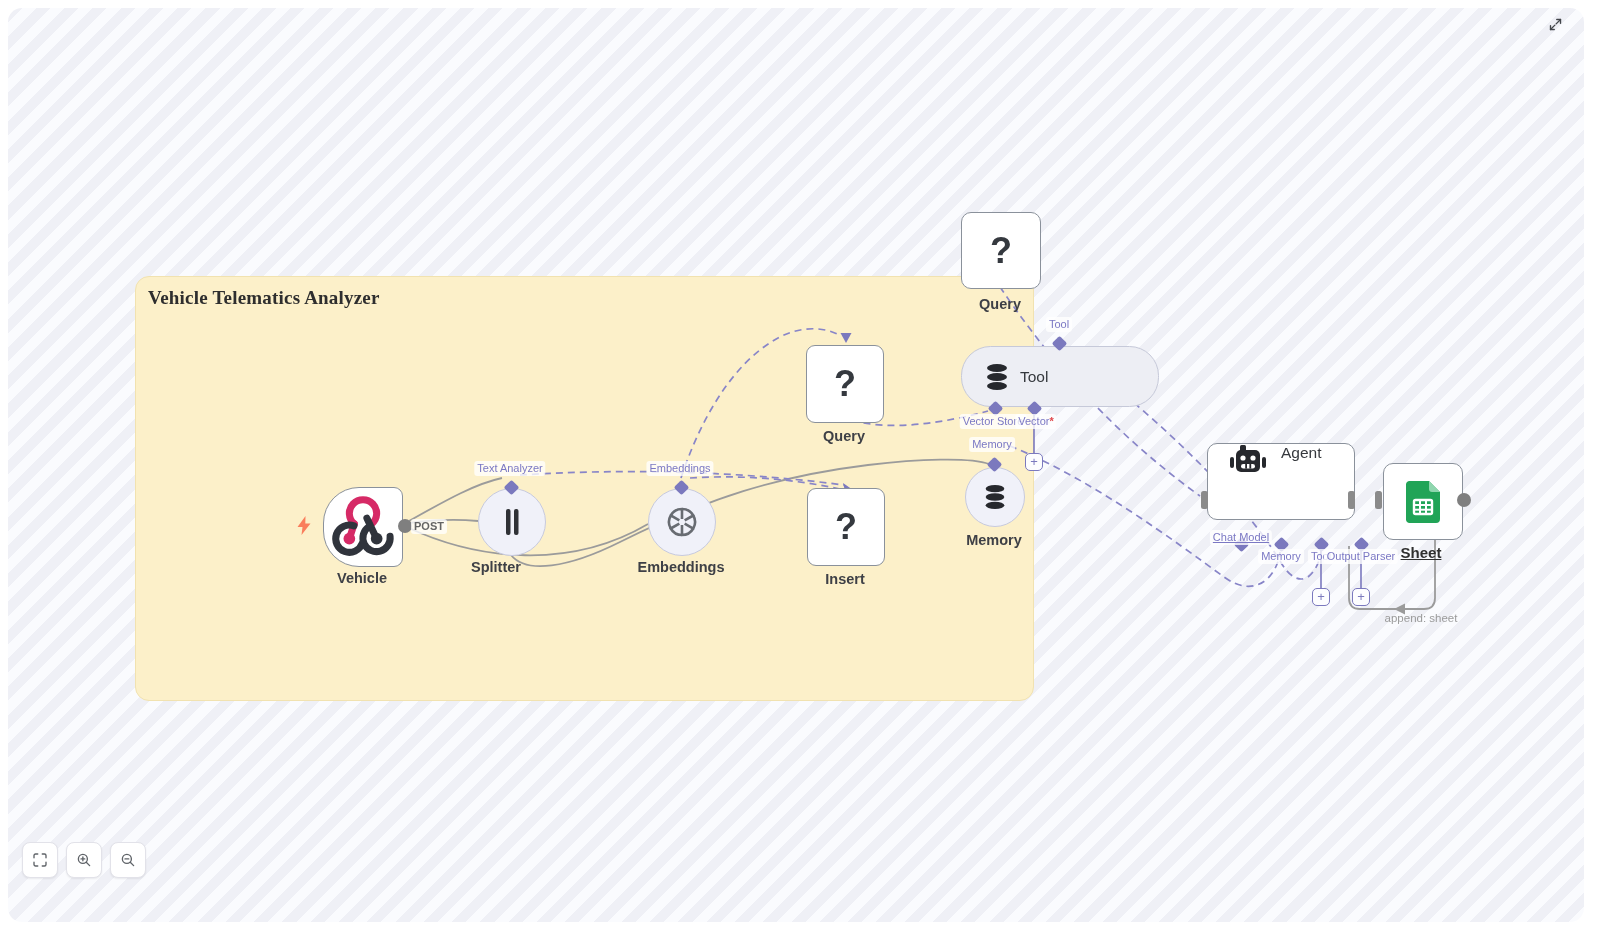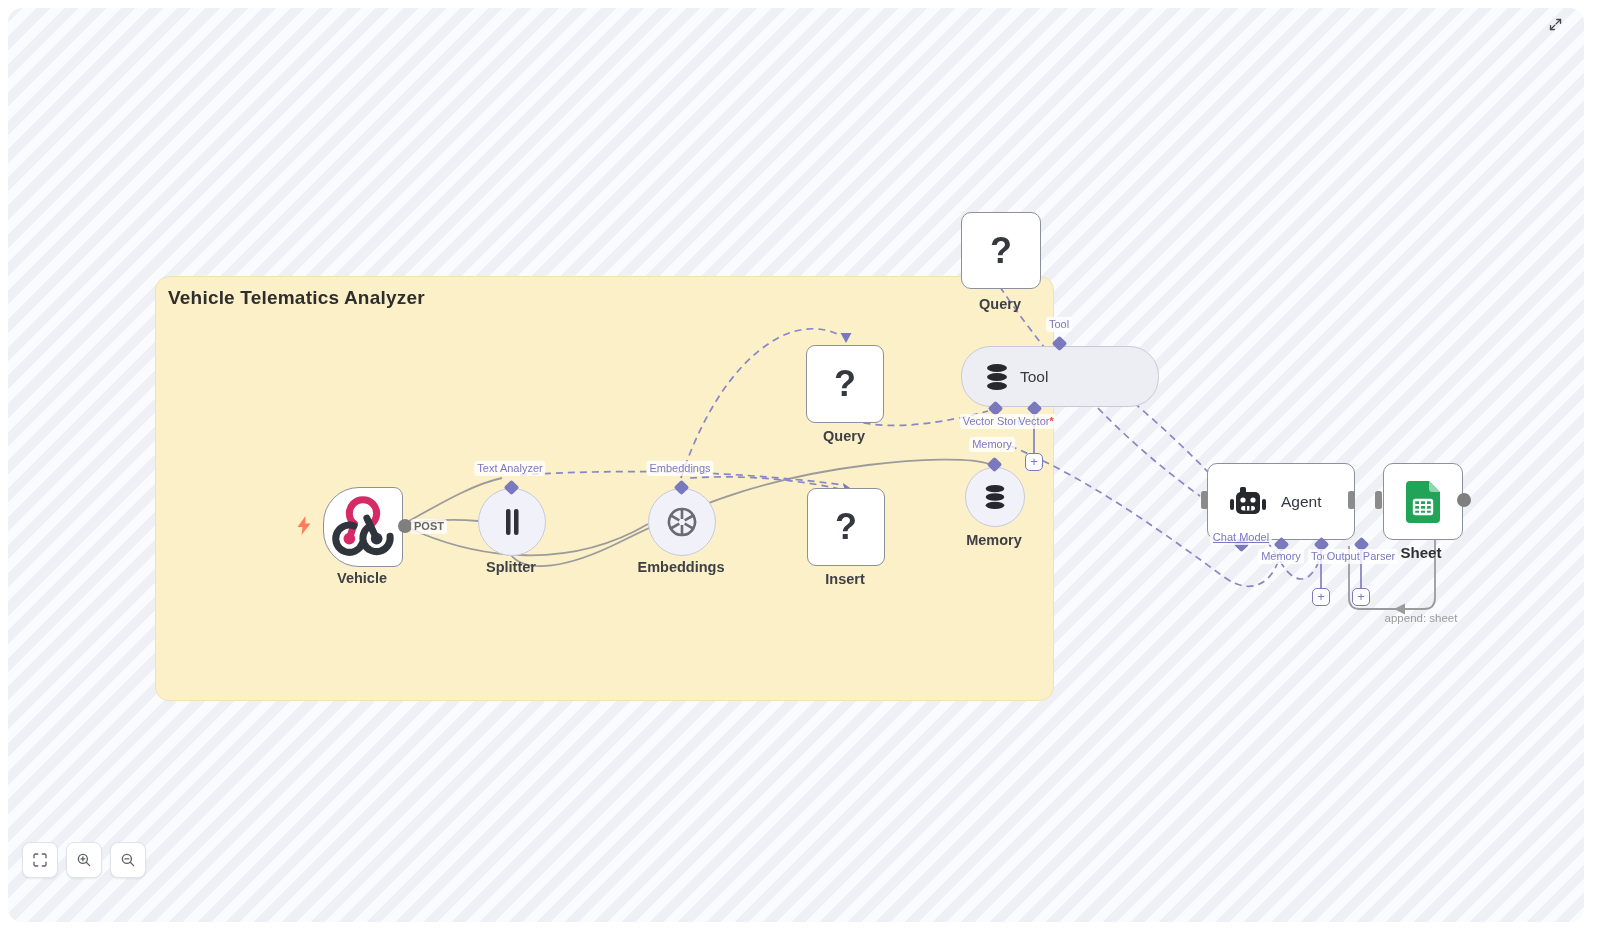--- a/index.html
+++ b/index.html
@@ -1,20 +1,20 @@
 <!DOCTYPE html>
 <html><head>
 <meta charset="utf-8">
 <style>
   html,body{margin:0;padding:0;background:#ffffff;font-family:"Liberation Sans",sans-serif;}
   #stage{position:relative;width:1600px;height:938px;background:#ffffff;overflow:hidden;}
   #canvas{position:absolute;left:8px;top:8px;width:1576px;height:914px;border-radius:14px;
     background:repeating-linear-gradient(135deg,#eff0f6 0 10px,#fafbfe 10px 20px);}
-  .sticky{position:absolute;left:147px;top:268px;width:897px;height:423px;background:#fcf0c9;
-    border:1px solid #f1e2b0;border-radius:14px;z-index:1;}
+  .sticky{position:absolute;left:127px;top:268px;width:897px;height:423px;background:#fcf0c9;
+    border:1px solid #f1e2b0;border-radius:14px;z-index:1;font-family:Liberation Serif, serif;}
   .sticky h1{margin:10px 0 0 12px;font-size:19px;font-weight:700;color:#2e2e2e;letter-spacing:.2px;}
   #wires{position:absolute;left:0;top:0;width:1600px;height:938px;z-index:2;pointer-events:none;}
   .node{position:absolute;background:#ffffff;border:1.8px solid #8a919b;border-radius:9px;z-index:3;}
   .qmark{display:flex;align-items:center;justify-content:center;width:100%;height:100%;
     font-size:36px;font-weight:700;color:#35393f;}
   .circle-node{position:absolute;width:66px;height:66px;border-radius:50%;background:#f0f1f9;
     border:1.6px solid #c7cade;z-index:3;display:flex;align-items:center;justify-content:center;}
   .pill{position:absolute;left:953px;top:338px;width:196px;height:59px;border-radius:29.5px;
     background:#edeef4;border:1.5px solid #c6c9d9;z-index:3;display:flex;align-items:center;}
   .pill .pill-title{font-size:15.5px;color:#35383d;font-weight:500;margin-left:9px;}
@@ -95,21 +95,21 @@
     <div class="nlabel" style="left:354px;top:562px;">Vehicle</div>
 
     <div class="circle-node" style="left:470px;top:480px;">
       <svg width="30" height="30" viewBox="0 0 30 30">
         <rect x="9" y="2" width="4.5" height="26" rx="2" fill="#2f3136"></rect>
         <rect x="17" y="2" width="4.5" height="26" rx="2" fill="#2f3136"></rect>
       </svg>
     </div>
     <div class="diamond" style="left:497.5px;top:473.5px;"></div>
     <div class="chip" style="left:502px;top:453px;">Text Analyzer</div>
-    <div class="nlabel" style="left:503px;top:551px;">Splitter</div>
+    <div class="nlabel" style="left:488px;top:551px;">Splitter</div>
 
     <div class="circle-node" style="left:640px;top:480px;">
       <svg width="38" height="38" viewBox="-19 -19 38 38">
         <g fill="none" stroke="#686c72" stroke-width="2.6" stroke-linejoin="round">
           <path d="M0,-13 a13,13 0 0 1 11.26,6.5 l-8.6,4.97" transform="rotate(0)"></path>
           <path d="M0,-13 a13,13 0 0 1 11.26,6.5 l-8.6,4.97" transform="rotate(60)"></path>
           <path d="M0,-13 a13,13 0 0 1 11.26,6.5 l-8.6,4.97" transform="rotate(120)"></path>
           <path d="M0,-13 a13,13 0 0 1 11.26,6.5 l-8.6,4.97" transform="rotate(180)"></path>
           <path d="M0,-13 a13,13 0 0 1 11.26,6.5 l-8.6,4.97" transform="rotate(240)"></path>
           <path d="M0,-13 a13,13 0 0 1 11.26,6.5 l-8.6,4.97" transform="rotate(300)"></path>
@@ -157,21 +157,21 @@
       <svg width="26" height="28" viewBox="0 0 28 30">
         <ellipse cx="14" cy="6" rx="10" ry="4" fill="#26282d"></ellipse>
         <ellipse cx="14" cy="15" rx="10" ry="4" fill="#26282d"></ellipse>
         <ellipse cx="14" cy="24" rx="10" ry="4" fill="#26282d"></ellipse>
       </svg>
     </div>
     <div class="diamond" style="left:980.5px;top:450.5px;"></div>
     <div class="chip" style="left:984px;top:429px;">Memory</div>
     <div class="nlabel" style="left:986px;top:524px;">Memory</div>
 
-    <div class="node" style="left:1199px;top:455px;width:146px;height:75px;border-radius:10px;display:flex;align-items:center;">
+    <div class="node" style="left:1199px;top:435px;width:146px;height:75px;border-radius:10px;display:flex;align-items:flex-start;">
       <svg style="margin-left:20px;" width="40" height="32" viewBox="0 0 40 32">
         <rect x="12" y="1" width="6" height="7" rx="1.5" fill="#26282d"></rect>
         <rect x="2" y="13" width="4" height="11" rx="2" fill="#26282d"></rect>
         <rect x="34" y="13" width="4" height="11" rx="2" fill="#26282d"></rect>
         <rect x="8" y="6" width="24" height="22" rx="5" fill="#26282d"></rect>
         <circle cx="15" cy="14" r="2.6" fill="#ffffff"></circle>
         <circle cx="25" cy="14" r="2.6" fill="#ffffff"></circle>
         <rect x="13" y="20" width="14" height="4.6" rx="2.3" fill="#ffffff"></rect>
         <rect x="17.2" y="20" width="1.8" height="4.6" fill="#26282d"></rect>
         <rect x="21.4" y="20" width="1.8" height="4.6" fill="#26282d"></rect>
@@ -199,21 +199,21 @@
           <rect x="8" y="19" width="18" height="14" rx="1.5" fill="none" stroke="#ffffff" stroke-width="2.4"></rect>
           <line x1="8" y1="24" x2="26" y2="24" stroke="#ffffff" stroke-width="2"></line>
           <line x1="8" y1="28.7" x2="26" y2="28.7" stroke="#ffffff" stroke-width="2"></line>
           <line x1="14" y1="19" x2="14" y2="33" stroke="#ffffff" stroke-width="2"></line>
           <line x1="20" y1="19" x2="20" y2="33" stroke="#ffffff" stroke-width="2"></line>
         </g>
       </svg>
     </div>
     <div class="grect" style="left:1367px;top:483px;"></div>
     <div class="gdot" style="left:1449px;top:485px;"></div>
-    <div class="nlabel" style="left:1413px;top:536px;font-weight:700;color:#2f2f2f;font-size:15px;">Sheet</div>
+    <div class="nlabel" style="left:1413px;top:536px;font-weight:700;color:#2f2f2f;font-size:15px;text-decoration:underline;">Sheet</div>
     <div class="sublabel" style="left:1413px;top:556px;margin-top:48px;">append: sheet</div>
 
     <div class="ctrl" style="left:14px;top:834px;">
       <svg width="18" height="18" viewBox="0 0 24 24" fill="none" stroke="#5f6368" stroke-width="1.8" stroke-linecap="round">
         <path d="M9 4H6a2 2 0 0 0-2 2v3"></path>
           <path d="M15 4h3a2 2 0 0 1 2 2v3"></path>
         <path d="M9 20H6a2 2 0 0 1-2-2v-3"></path>
           <path d="M15 20h3a2 2 0 0 0 2-2v-3"></path>
       </svg>
     </div>

